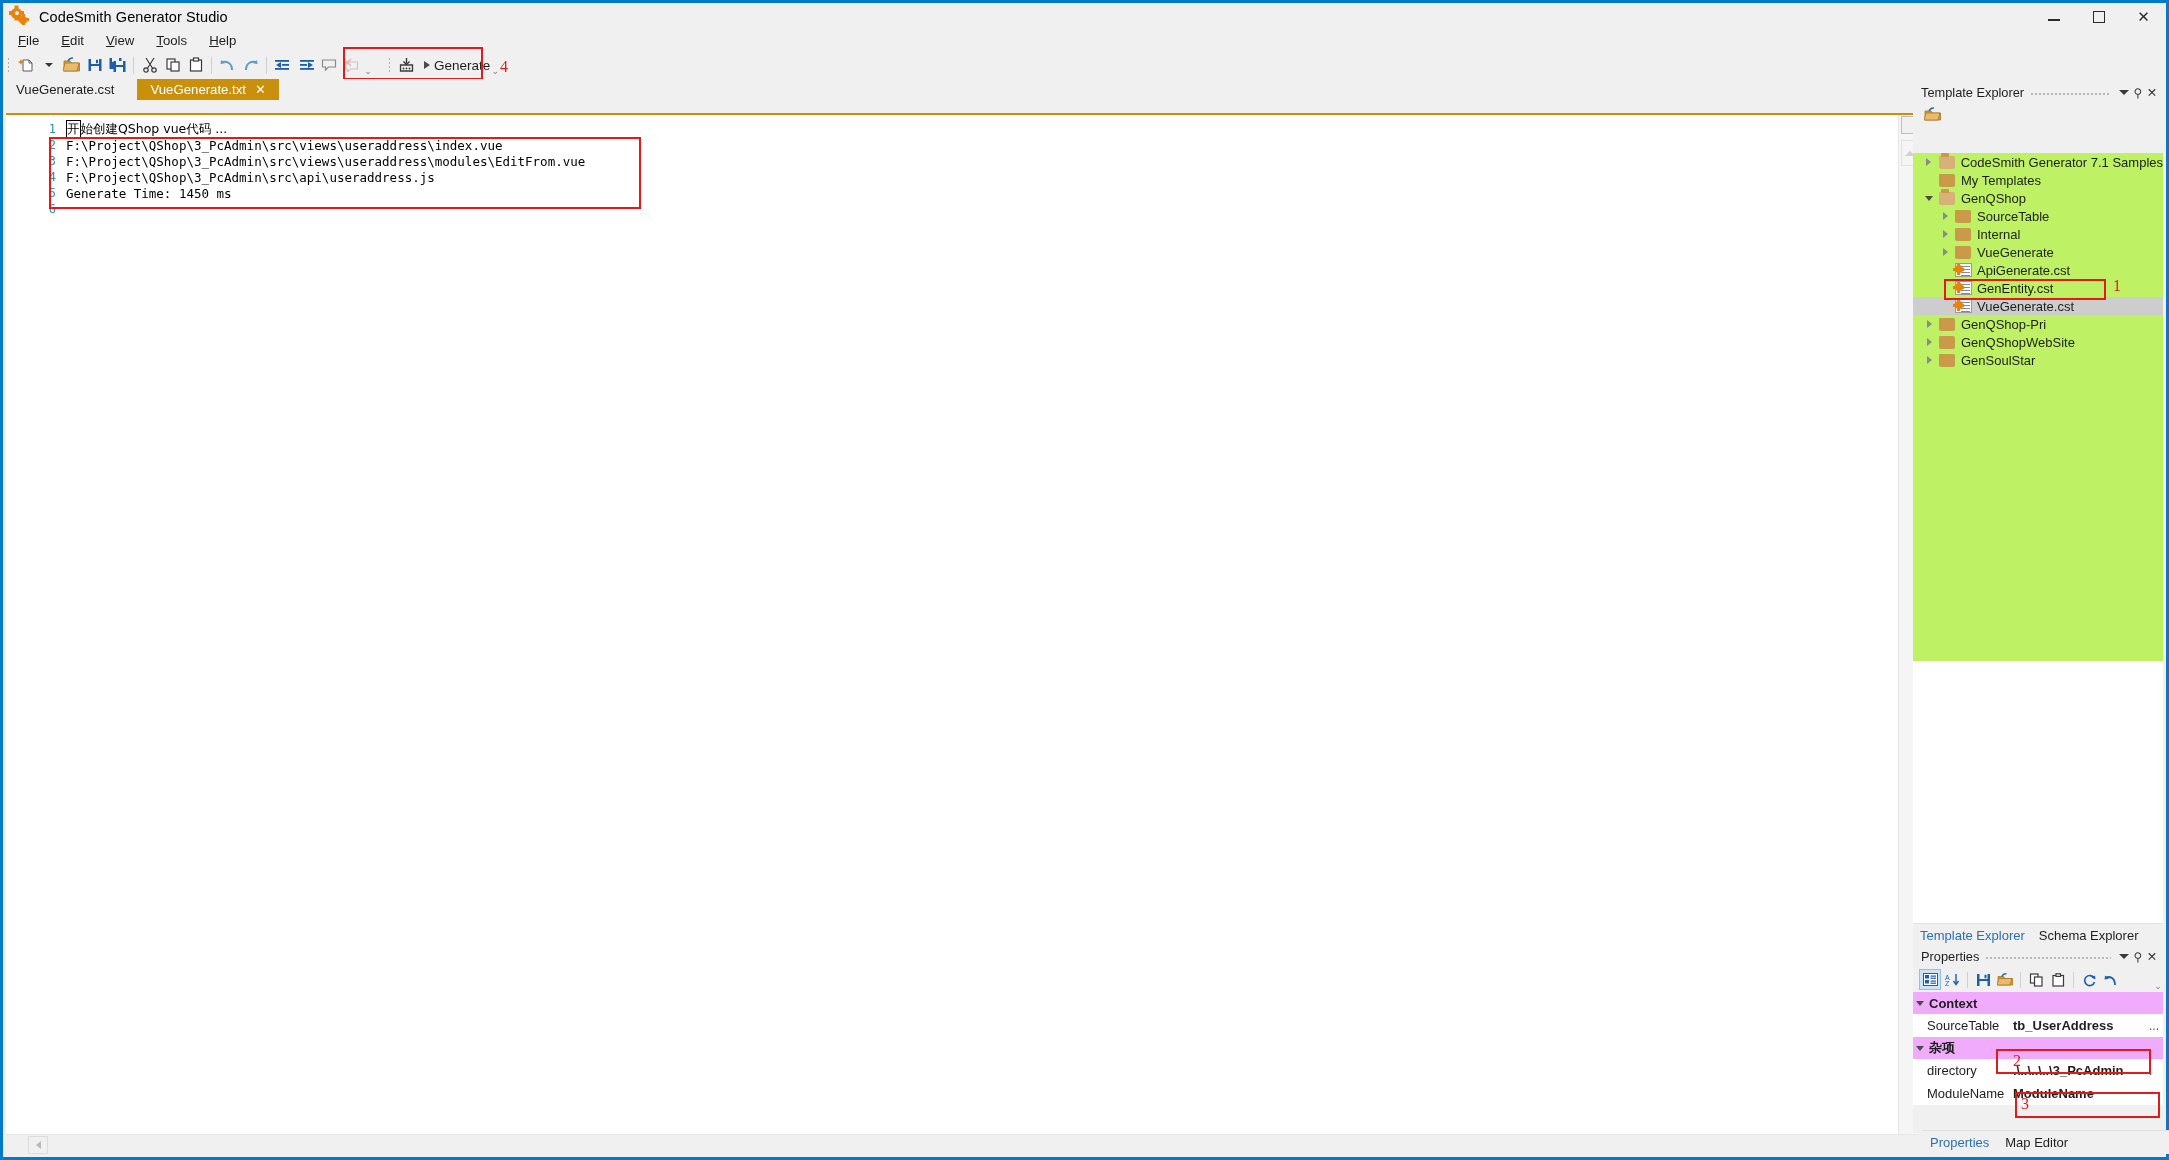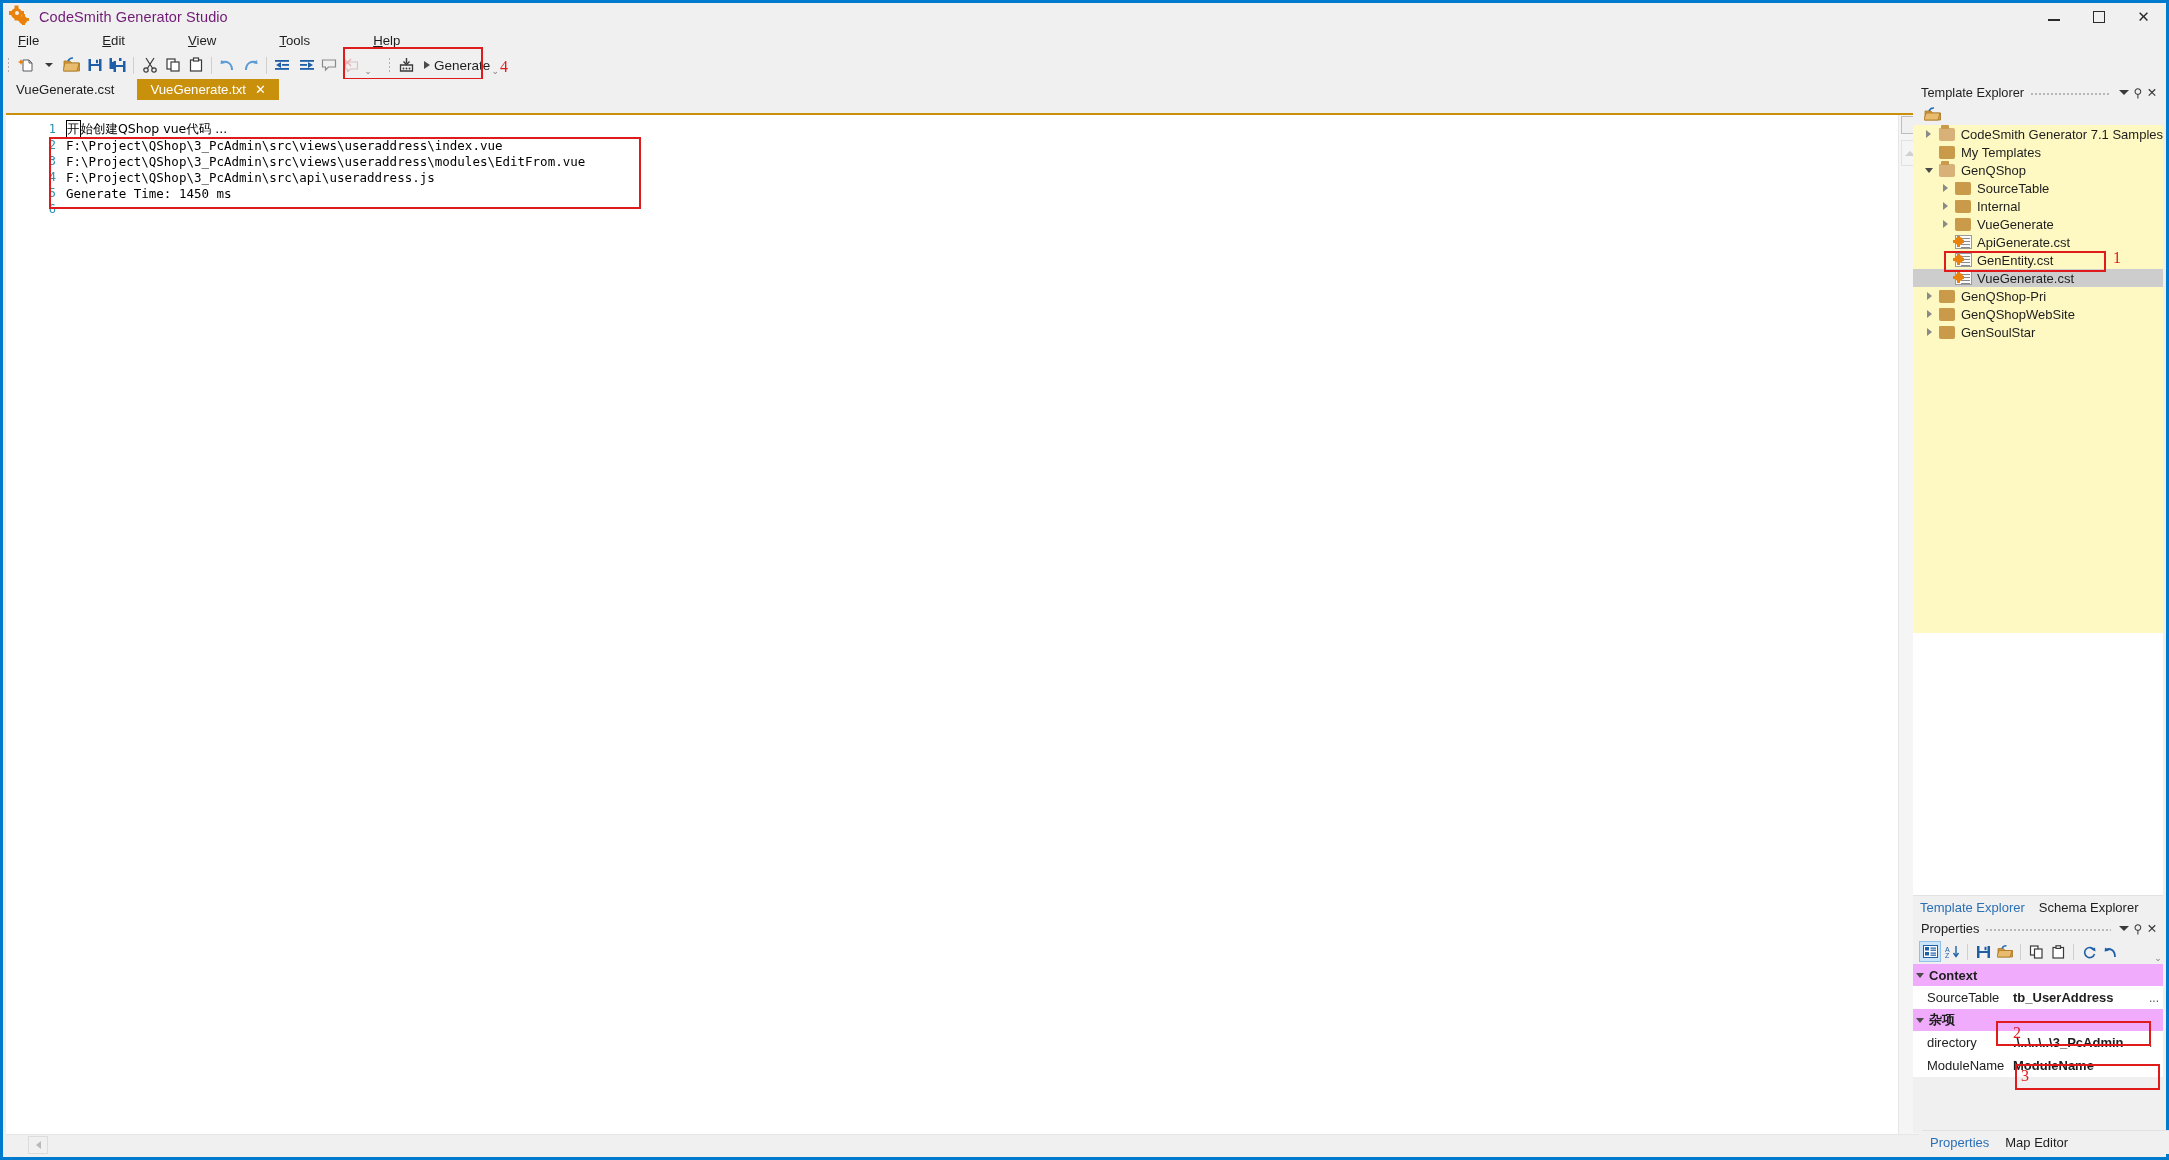--- a/index.html
+++ b/index.html
@@ -41,39 +41,39 @@
     width: 4px; height: 4px; background: #f0f0f0; border-radius: 50%;
     z-index: 3;
   }
   .gear.g2 { width: 8px; height: 8px; left: 9px; top: 8px; }
   .gear.g2::before, .gear.g2::after {
     content: ''; position: absolute; background: #e8820c;
     left: -1.5px; top: 2.5px; width: 11px; height: 3px;
   }
   .gear.g2::after { transform: rotate(90deg); }
   .app-title {
-    font-size: 14.5px; color: #701a75; margin-left: 7px;
+    font-size: 14.5px; color: #000000; margin-left: 7px;
     letter-spacing: 0.1px;
   }
   .win-buttons {
     position: absolute; right: 0; top: 0; height: 27px;
     display: flex; align-items: center;
   }
   .win-btn {
     width: 45px; height: 27px; display: flex;
     align-items: center; justify-content: center;
     font-size: 15px; color: #2a2a2a;
   }
   .win-btn .min-bar { width: 12px; height: 1.5px; background: #2a2a2a; margin-top: 7px;}
   .win-btn .max-box { width: 12px; height: 12px; border: 1.6px solid #2a2a2a; }
 
   
   .menubar {
     height: 21px; display: flex; align-items: center;
-    padding-left: 4px; background: #f0f0f0; gap: 41px;
+    padding-left: 4px; background: #f0f0f0;
   }
   .menu-item {
     font-size: 13.2px; color: #1e1e1e;
     padding: 2px 11px; white-space: nowrap;
   }
   .menu-item u { text-decoration: underline; }
 
   
   .toolbar {
     height: 28px; display: flex; align-items: center;
@@ -225,22 +225,22 @@
     border-right:5px solid transparent;border-top:5px solid #3a3a3a;
   }
   .pin-ico { font-size: 12px; color:#3a3a3a; }
   .close-ico { font-size: 12.5px; color:#3a3a3a; }
 
   .te-toolbar {
     height: 22px; background: #f0f0f0;
     display: flex; align-items: center; padding-left: 8px;
   }
   .te-body {
-    background: #fef9c3; height: 508px;
-    position: relative; overflow: hidden;
+    background: #bef264; height: 508px;
+    position: relative; overflow: hidden; margin-top: 28px;
   }
   .tree-row {
     display: flex; align-items: center; height: 18px;
     font-size: 13px; color: #1e1e1e; white-space: nowrap;
   }
   .tw { width: 20px; display:flex;align-items:center;justify-content:center; }
   .tri-right {
     width:0;height:0;border-top:4px solid transparent;
     border-bottom:4px solid transparent;border-left:5px solid #8a8a8a;
   }

